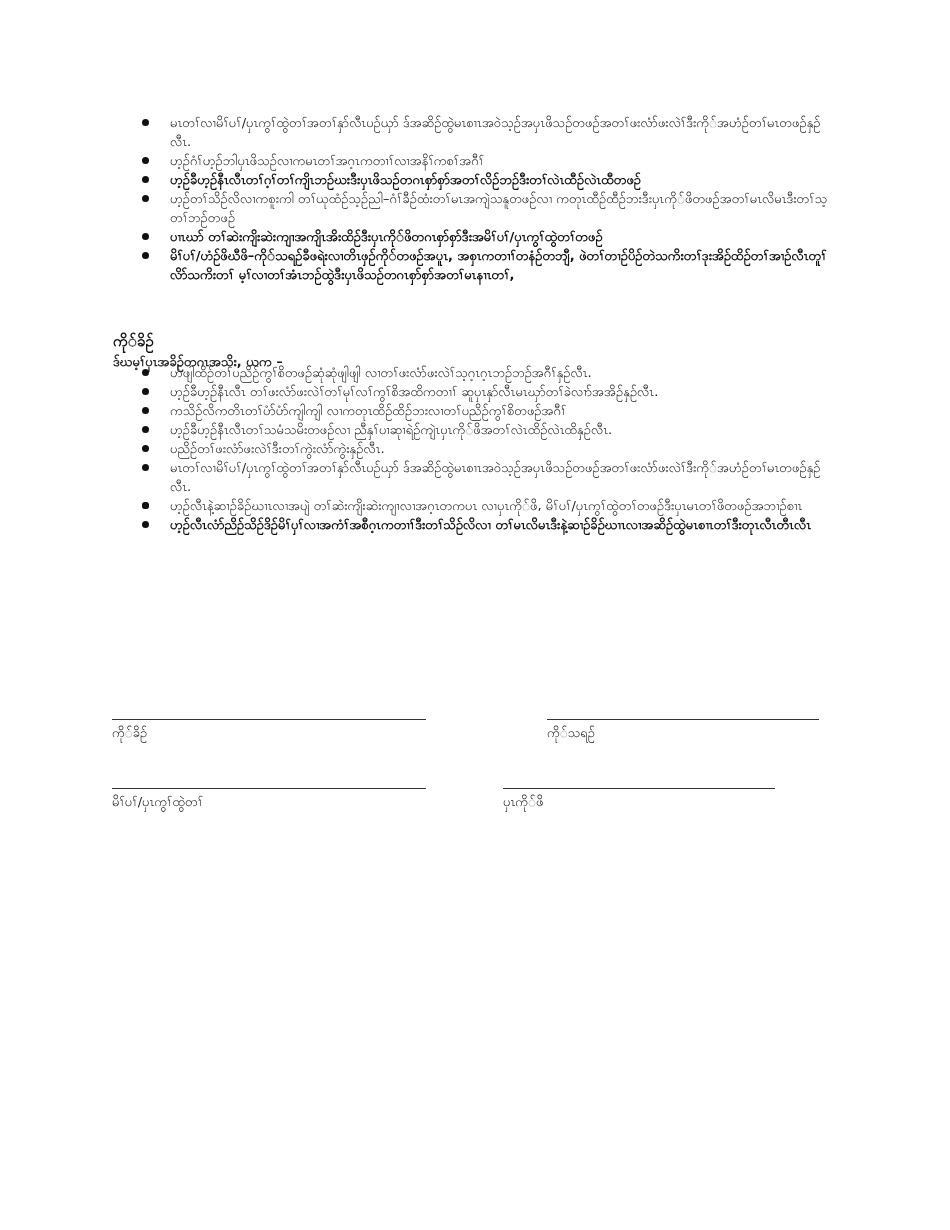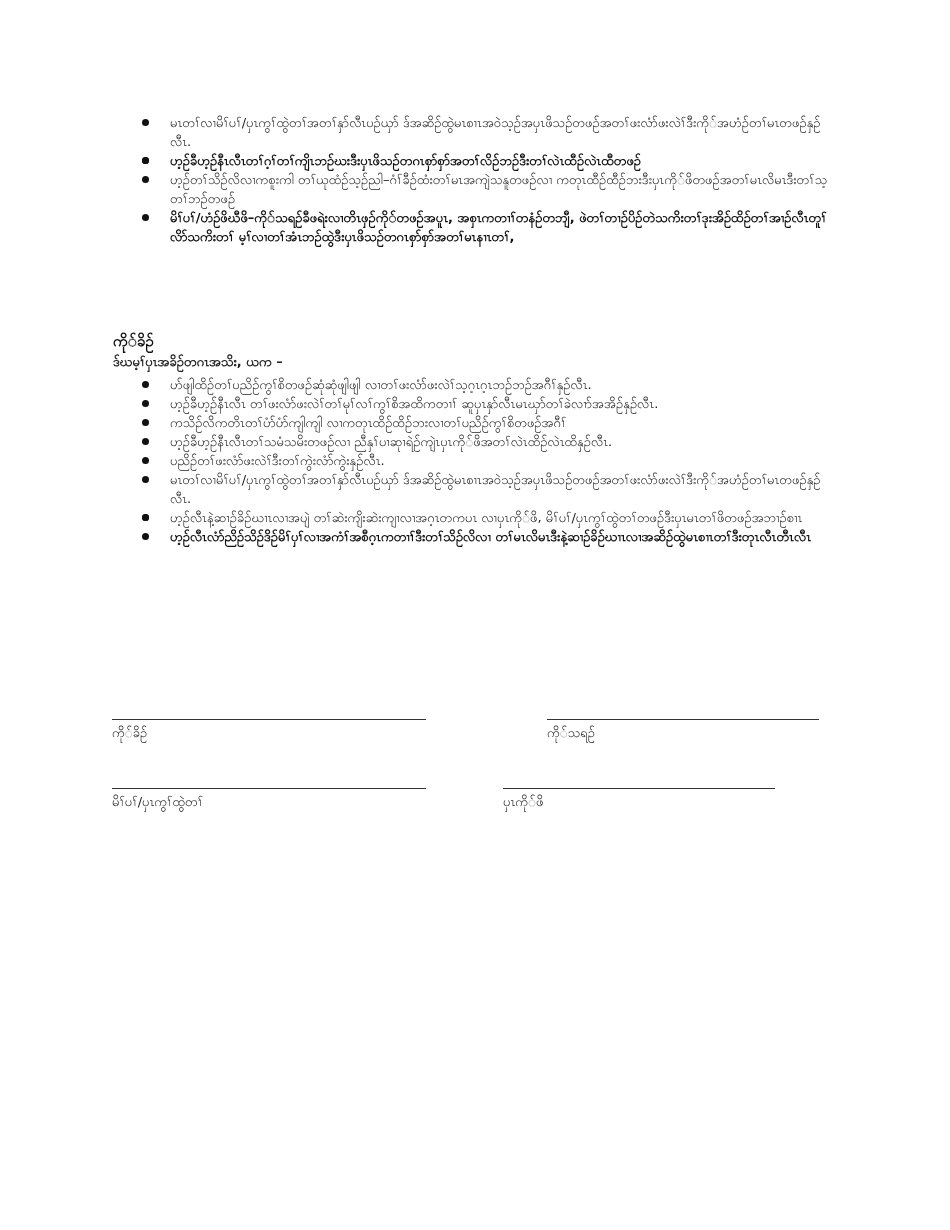--- a/index.html
+++ b/index.html
@@ -69,21 +69,21 @@
       left: 113px;
       top: 352px;
       font-size: 13px;
       line-height: 19px;
       color: #222222;
       font-weight: bold;
     }
     #list-bottom {
       position: absolute;
       left: 140px;
-      top: 375px;
+      top: 363px;
       width: 700px;
     }
     .sig-block {
       position: absolute;
     }
     .sig-line {
       border-top: 1.5px solid #333333;
       height: 0;
     }
     .sig-label {
@@ -93,23 +93,24 @@
       color: #222222;
     }
   </style>
 </head>
 <body>
 
 <div class="page">
 
   <ul id="list-top" class="bullets">
     <li class="normal"><span class="bullet"></span><span>မၤတၢ်လၢမိၢ်ပၢ်/ပှၤကွၢ်ထွဲတၢ်အတၢ်နှာ်လီၤပဉ်ယှာ် ဒ်အဆိဉ်ထွဲမၤစၢၤအဝဲသ့ဉ်အပှၤဖိသဉ်တဖဉ်အတၢ်ဖးလံာ်ဖးလဲၢ်ဒီးကို်အဟံဉ်တၢ်မၤတဖဉ်နှဉ်လီၤ.</span></li>
-    <li class="normal"><span class="bullet"></span></li>
+    <li class="normal"><span class="bullet"></span><span>ဟ့ဉ်ဂံၢ်ဟ့ဉ်ဘါပှၤဖိသဉ်လၢကမၤတၢ်အဂ့ၤကတၢၢ်လၢအနိၢ်ကစၢ်အဂီၢ်</span></li>
     <li class="bold"><span class="bullet"></span><span>ဟ့ဉ်ခီဟ့ဉ်နီၤလီၤတၢ်ဂ့ၢ်တၢ်ကျိၤဘဉ်ဃးဒီးပှၤဖိသဉ်တဂၤစှာ်စှာ်အတၢ်လိဉ်ဘဉ်ဒီးတၢ်လဲၤထီဉ်လဲၤထီတဖဉ်</span></li>
     <li class="normal"><span class="bullet"></span><span>ဟ့ဉ်တၢ်သိဉ်လိလၢကစူးကါ တၢ်ယုထံဉ်သ့ဉ်ညါ–ဂံၢ်ခီဉ်ထံးတၢ်မၤအကျဲသနူတဖဉ်လၢ ကတုၤထီဉ်ထီဉ်ဘးဒီးပှၤကို်ဖိတဖဉ်အတၢ်မၤလိမၤဒီးတၢ်သ့တၢ်ဘဉ်တဖဉ်</span></li>
+    <li class="bold"><span class="bullet"></span><span>ပၢၤဃာ် တၢ်ဆဲးကျိးဆဲးကျၢအကျိၤအိးထိဉ်ဒီးပှၤကို်ဖိတဂၤစှာ်စှာ်ဒီးအမိၢ်ပၢ်/ပှၤကွၢ်ထွဲတၢ်တဖဉ်</span></li>
     <li class="bold"><span class="bullet"></span><span>မိၢ်ပၢ်/ဟံဉ်ဖိဃီဖိ–ကို်သရဉ်ခီဖရဲးလၢတိၤဖှဉ်ကို်တဖဉ်အပူၤ, အစှၤကတၢၢ်တနံဉ်တဘျီ, ဖဲတၢ်တၢဉ်ပိဉ်တဲသကိးတၢ်ဒုးအိဉ်ထိဉ်တၢ်အၢဉ်လီၤတူၢ်လိာ်သကိးတၢ် မ့ၢ်လၢတၢ်အံၤဘဉ်ထွဲဒီးပှၤဖိသဉ်တဂၤစှာ်စှာ်အတၢ်မၤနၢၤတၢ်,</span></li>
   </ul>
 
   <div id="section-heading">ကို်ခိဉ်</div>
   <div id="section-intro">ဒ်ဃမ့ၢ်ပှၤအခိဉ်တဂၤအသိး, ယက –</div>
 
   <ul id="list-bottom" class="bullets">
     <li class="normal"><span class="bullet"></span><span>ဟ်ဖျါထိဉ်တၢ်ပညိဉ်ကွၢ်စိတဖဉ်ဆုံဆုံဖျါဖျါ လၢတၢ်ဖးလံာ်ဖးလဲၢ်သ့ဂ့ၤဂ့ၤဘဉ်ဘဉ်အဂီၢ်နှဉ်လီၤ.</span></li>
     <li class="normal"><span class="bullet"></span><span>ဟ့ဉ်ခီဟ့ဉ်နီၤလီၤ တၢ်ဖးလံာ်ဖးလဲၢ်တၢ်မုၢ်လၢ်ကွၢ်စိအထိကတၢၢ် ဆူပှၤနှာ်လီၤမၤဃှာ်တၢ်ခဲလၢာ်အအိဉ်နှဉ်လီၤ.</span></li>
     <li class="normal"><span class="bullet"></span><span>ကသိဉ်လိကတိၤတၢ်ပံာ်ပံာ်ကျါကျါ လၢကတုၤထိဉ်ထိဉ်ဘးလၢတၢ်ပညိဉ်ကွၢ်စိတဖဉ်အဂီၢ်</span></li>

